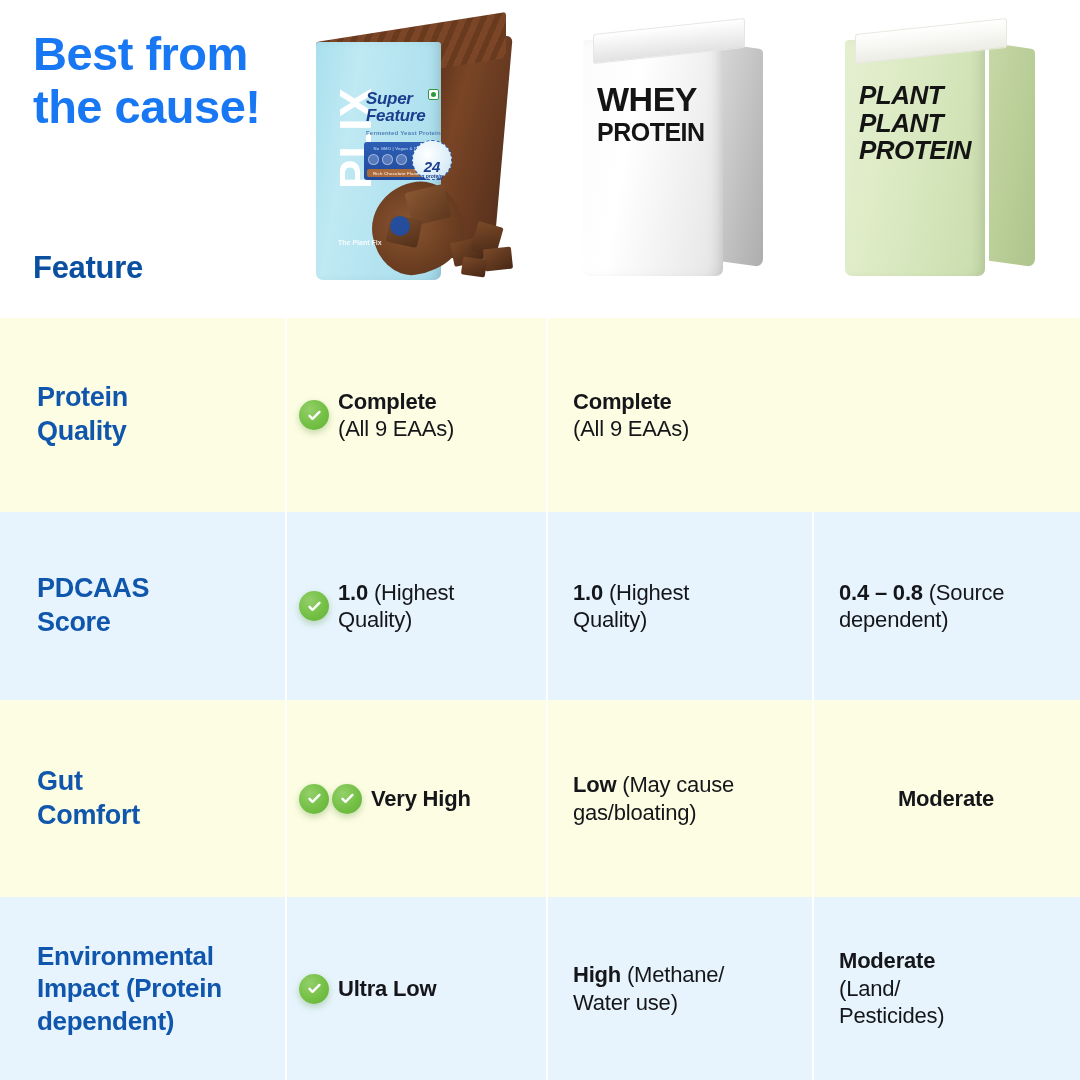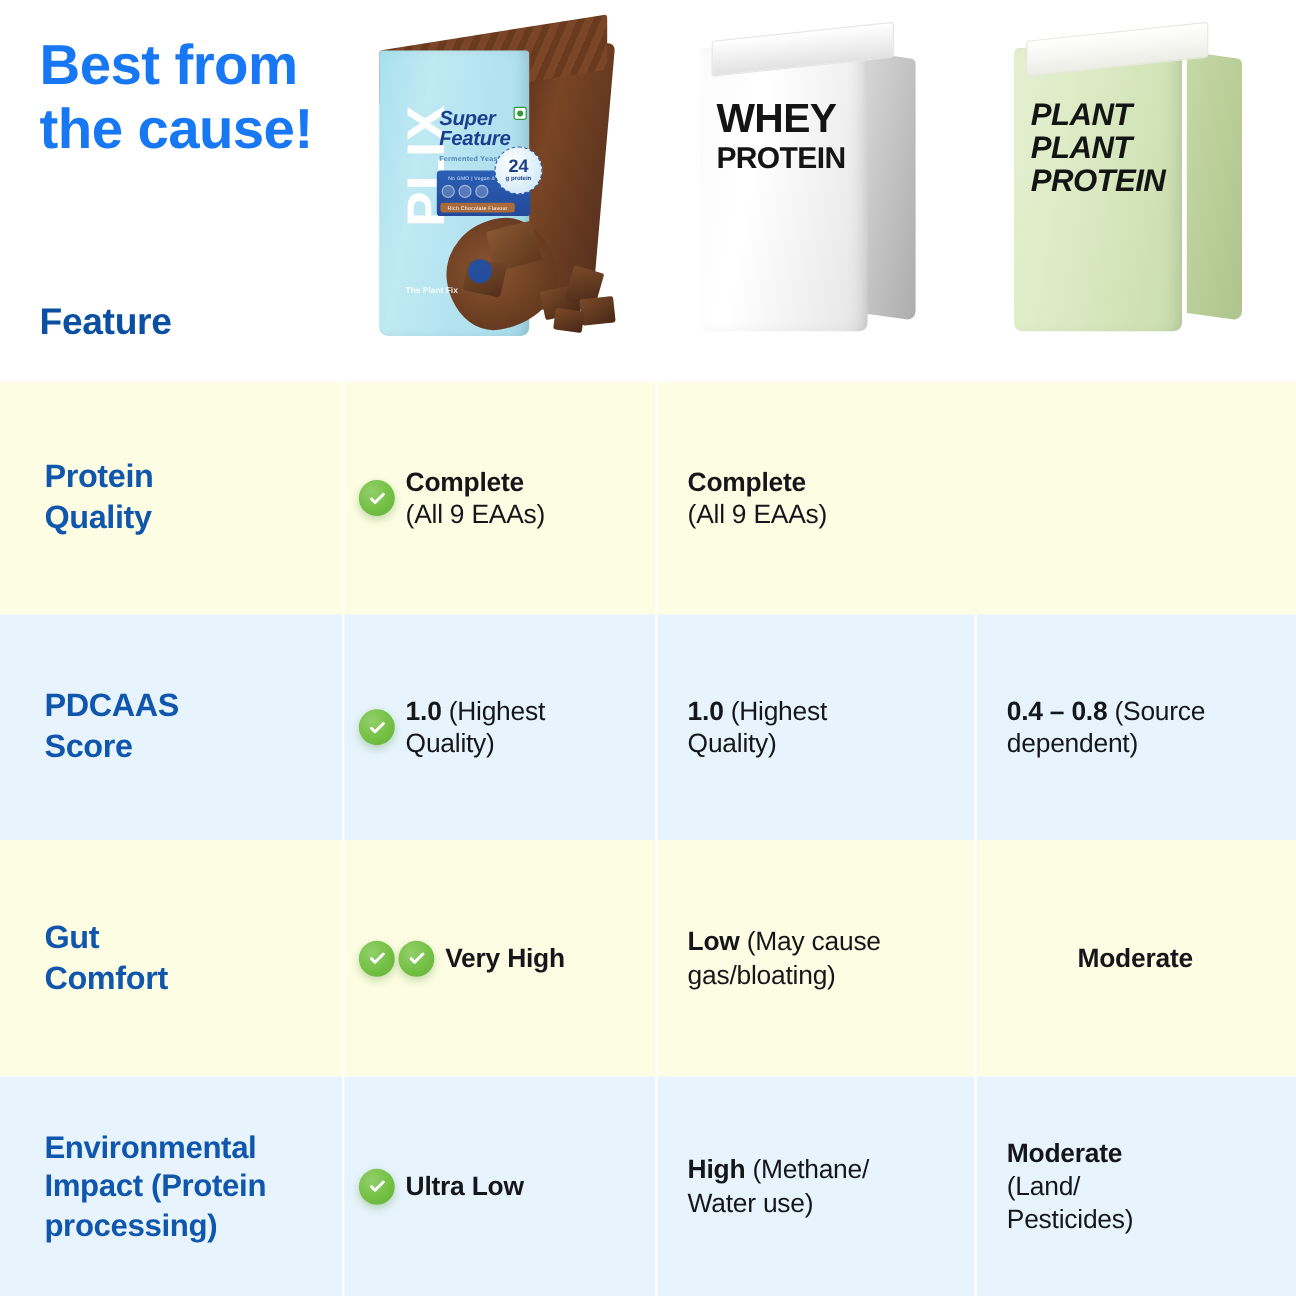--- a/index.html
+++ b/index.html
@@ -92,25 +92,25 @@
     display: block; width: 11px; height: 11px; border-radius: 50%;
     background: rgba(255,255,255,.22); border: .7px solid rgba(255,255,255,.45);
   }
   .plix-flavour {
     position: absolute; left: 3px; bottom: 3px; width: 62px; height: 8px;
     background: #A96B3C; border-radius: 2px;
     font-size: 4.4px; color: #fff; display: flex; align-items: center;
     justify-content: center; letter-spacing: .2px;
   }
   .plix-badge {
-    position: absolute; left: 96px; top: 80px; width: 40px; height: 40px;
+    position: absolute; left: 96px; top: 98px; width: 40px; height: 40px;
     border-radius: 50%;
     background: radial-gradient(circle at 38% 34%, #ffffff 0%, #DCEEF8 62%, #C3E2F2 100%);
     border: 1.6px dashed #2C5FB5;
-    display: flex; flex-direction: column; align-items: center; justify-content: center;
+    display: flex; flex-direction: column; align-items: center; justify-content: flex-end; font-style: italic;
   }
   .plix-badge .num { font-size: 15px; font-weight: 800; color: #1B3F8F; line-height: .9; }
   .plix-badge .unit { font-size: 5px; font-weight: 700; color: #1B3F8F; }
   .plix-tagline {
     position: absolute; left: 22px; bottom: 34px;
     font-size: 7px; font-weight: 600; color: #ffffff; opacity: .85;
   }
   .plix-seal {
     position: absolute; left: 74px; bottom: 44px; width: 20px; height: 20px;
     border-radius: 50%; background: #1D4FA8; opacity: .9;
@@ -390,21 +390,21 @@
       </div>
       <div class="cell c4">
         <div class="val center" style="white-space:pre-line"><b>Moderate</b><span></span></div>
       </div>
     </div>
 
     <div class="row blue r4">
       <div class="cell c1">
         <div class="feat-name wide">Environmental
 Impact (Protein
-processing)</div>
+dependent)</div>
       </div>
       <div class="cell c2">
         <div class="withcheck">
           <div class="checks">
             <span class="check">
               <svg width="17" height="17" viewBox="0 0 24 24">
                   <path d="M5 12.5l4.2 4.2L19 7" fill="none" stroke="#fff" stroke-width="3.4" stroke-linecap="round" stroke-linejoin="round"></path>
                 </svg>
             </span>
           </div>

